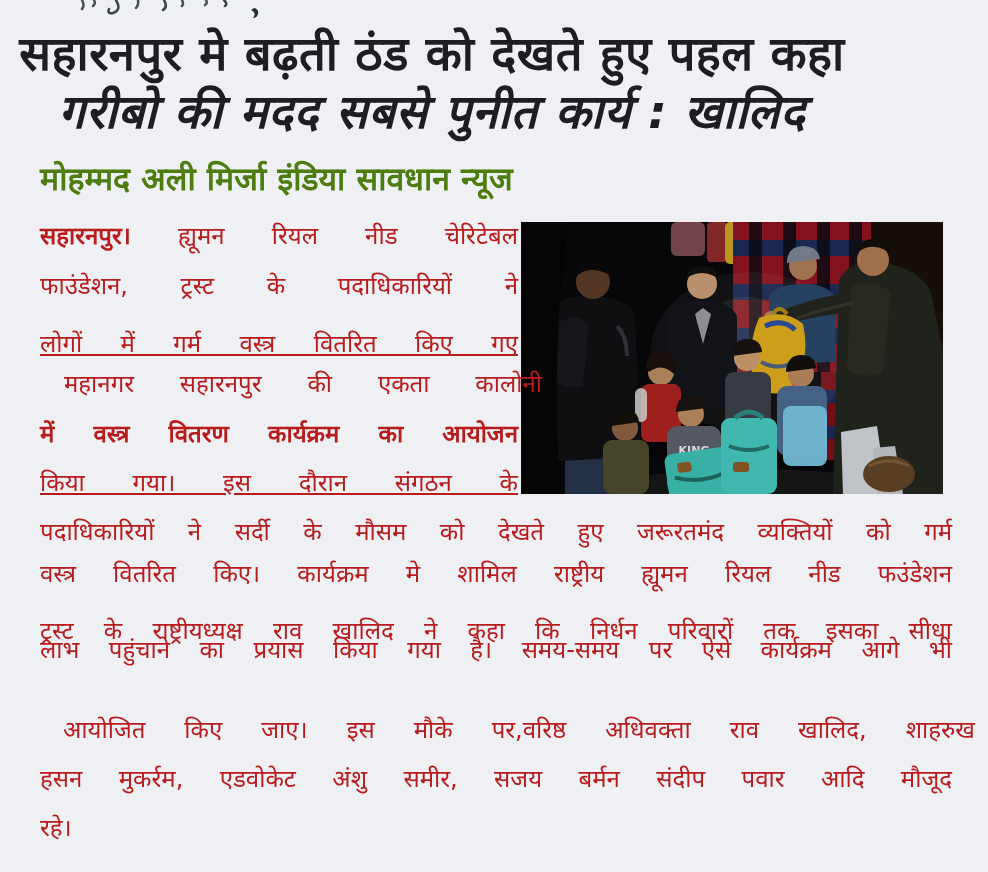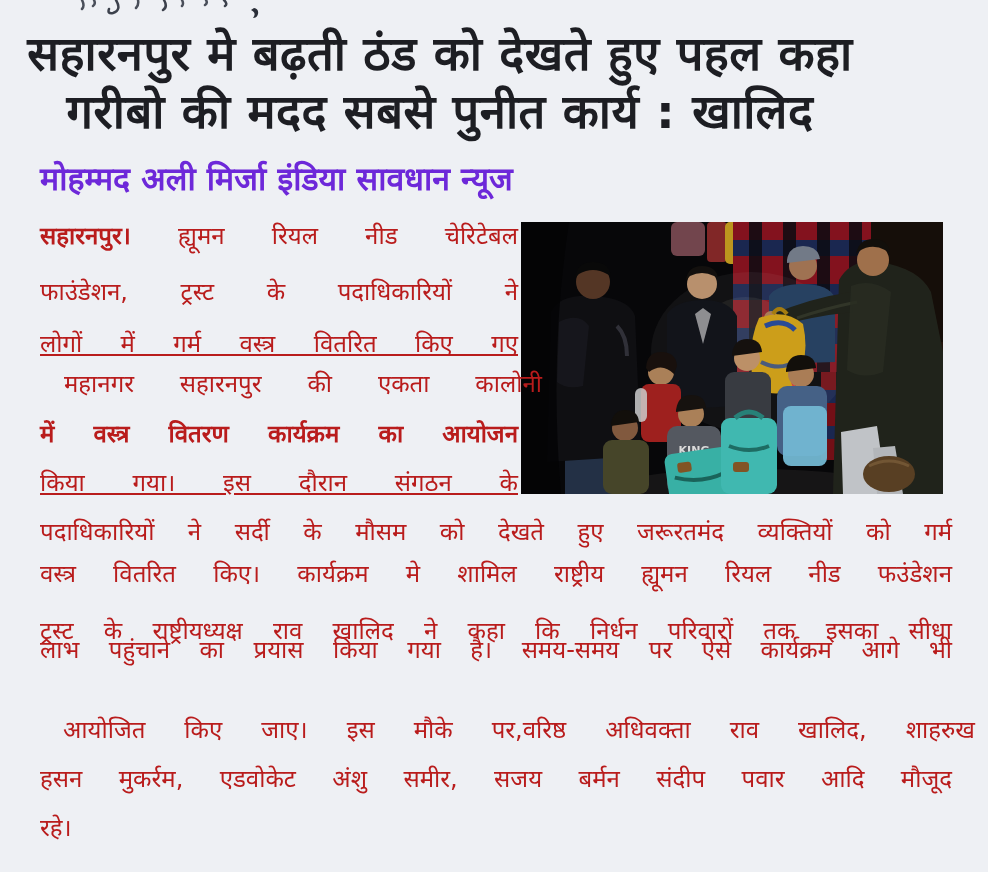--- a/index.html
+++ b/index.html
@@ -10,59 +10,59 @@
     position: relative;
     color: #26262b;
   }
   .abs { position: absolute; }
 
   
   #top-fragment { left: 78px; top: 0; width: 215px; height: 18px; }
 
   
   .headline-line {
-    left: 8px; width: 864px;
+    left: 0; width: 864px;
     text-align: center;
     font-weight: bold;
     font-size: 47px;
     line-height: 56px;
     color: #1d1e23;
     letter-spacing: 0.5px;
     white-space: nowrap;
   }
   #headline-1 { top: 26px; }
-  #headline-2 { top: 84px; }
+  #headline-2 { top: 84px; font-style: italic; }
 
   
   #byline {
     left: 40px; top: 156px;
     font-size: 32px;
     font-weight: bold;
-    color: #6d28d9;
+    color: #4d7c0f;
     white-space: nowrap;
   }
 
   
   .body-line {
     left: 40px;
     height: 49px;
     font-size: 24px;
     line-height: 44px;
     color: #b91c1c;
     text-align: justify;
     text-align-last: justify;
     white-space: nowrap;
   }
   .body-line.narrow { width: 478px; }
   .body-line.wide   { width: 912px; }
   .body-line.last-line { text-align-last: left; }
   .lead-bold { font-weight: bold; }
 
   #bl-1  { top: 214px; }
-  #bl-2  { top: 264px; margin-top: 6px; }
+  #bl-2  { top: 264px; }
   #bl-3  { top: 322px; text-decoration: underline; }
   #bl-4  { top: 362px; margin-left: 24px; }
   #bl-5  { top: 412px; font-weight: bold; }
   #bl-6  { top: 461px; text-decoration: underline; }
   #bl-7  { top: 510px; }
   #bl-8  { top: 552px; }
   #bl-9  { top: 609px; }
   #bl-10 { top: 628px; }
   #bl-11 { top: 708px; margin-left: 23px; }
   #bl-12 { top: 757px; }

